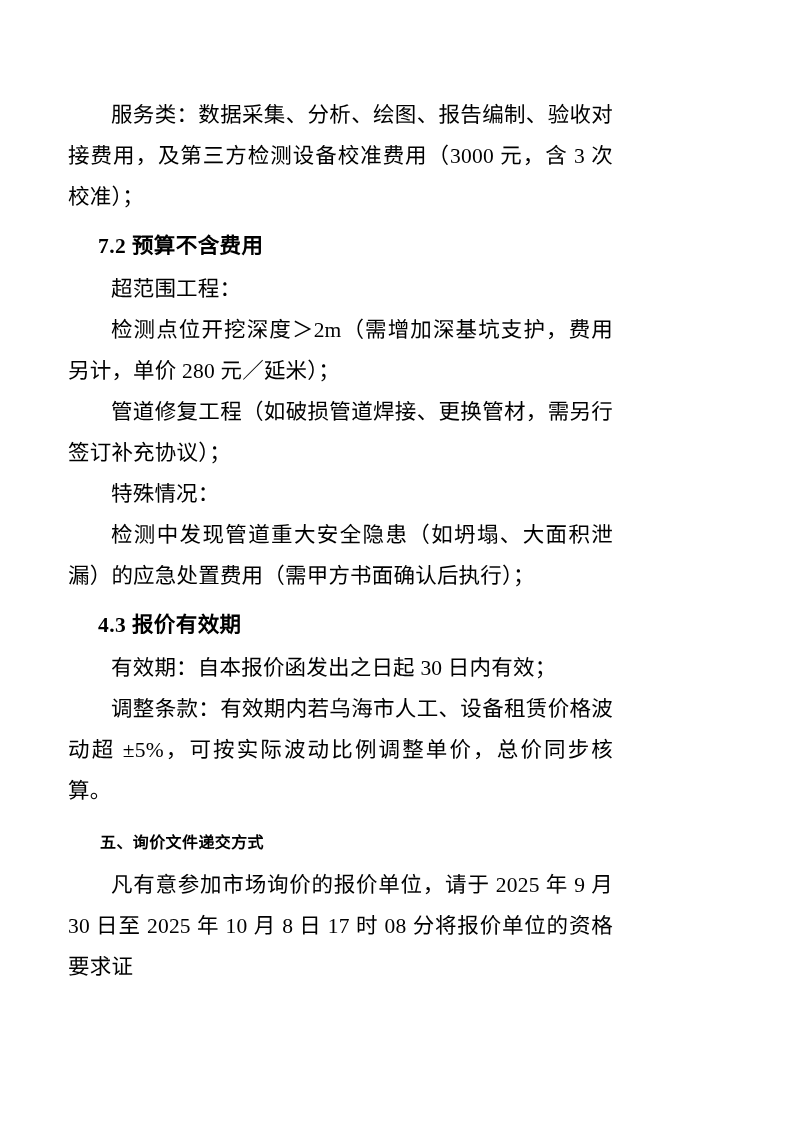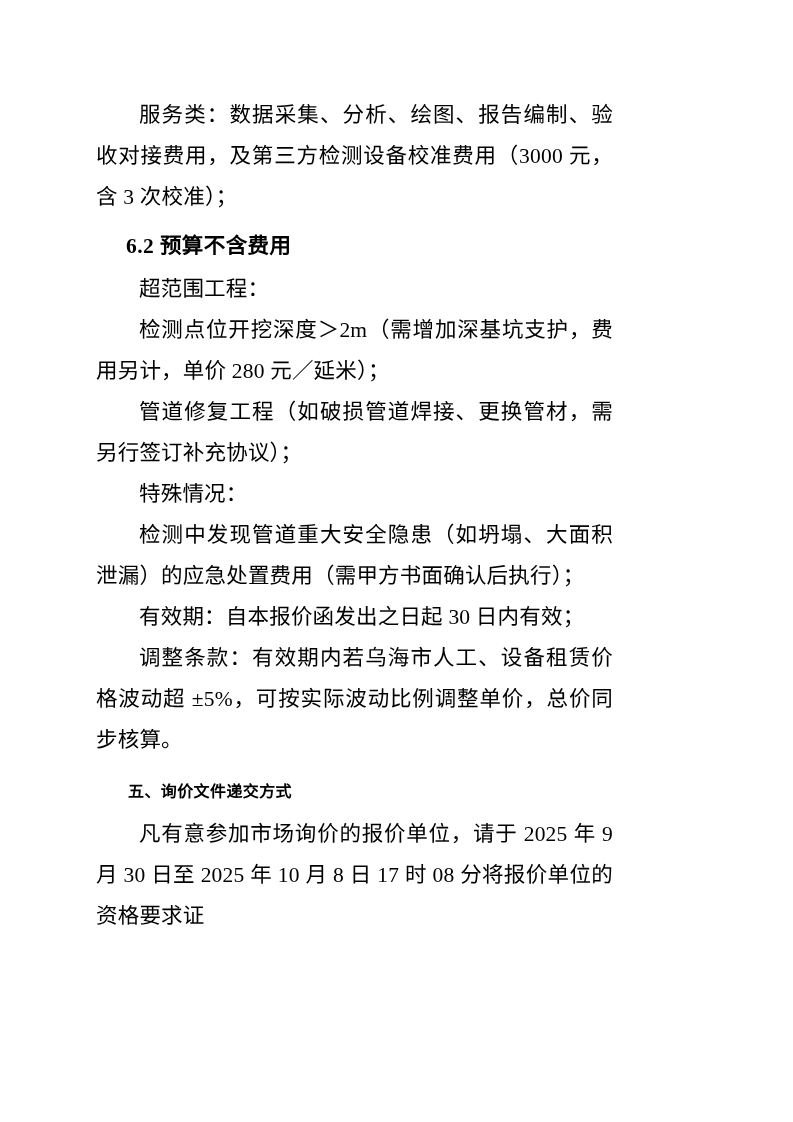--- a/index.html
+++ b/index.html
@@ -13,21 +13,21 @@
     height: 1122px;
     font-family: "Liberation Serif", "DejaVu Serif", serif;
     color: #000000;
     overflow: hidden;
   }
   .page {
     position: relative;
     width: 709px;
     height: 1122px;
     box-sizing: border-box;
-    padding: 95px 96px 60px 96px;
+    padding: 95px 96px 60px 68px;
     background: #ffffff;
   }
   .doc-body {
     font-size: 21.5px;
     line-height: 41px;
     text-align: justify;
     text-justify: inter-ideograph;
     letter-spacing: 0.2px;
   }
   p.para {
@@ -53,28 +53,29 @@
   }
 </style>
 </head>
 <body>
 
 <div class="page">
   <div class="doc-body">
 
     <p class="para">服务类：数据采集、分析、绘图、报告编制、验收对接费用，及第三方检测设备校准费用（3000 元，含 3 次校准）；</p>
 
-    <h2 class="heading">6.2 预算不含费用</h2>
+    <h2 class="heading">7.2 预算不含费用</h2>
 
     <p class="para">超范围工程：</p>
     <p class="para">检测点位开挖深度＞2m（需增加深基坑支护，费用另计，单价 280 元／延米）；</p>
     <p class="para">管道修复工程（如破损管道焊接、更换管材，需另行签订补充协议）；</p>
     <p class="para">特殊情况：</p>
     <p class="para">检测中发现管道重大安全隐患（如坍塌、大面积泄漏）的应急处置费用（需甲方书面确认后执行）；</p>
 
+    <h2 class="heading">4.3 报价有效期</h2>
 
     <p class="para">有效期：自本报价函发出之日起 30 日内有效；</p>
     <p class="para">调整条款：有效期内若乌海市人工、设备租赁价格波动超 ±5%，可按实际波动比例调整单价，总价同步核算。</p>
 
     <h2 class="heading-major">五、询价文件递交方式</h2>
 
     <p class="para">凡有意参加市场询价的报价单位，请于 2025 年 9 月 30 日至 2025 年 10 月 8 日 17 时 08 分将报价单位的资格要求证</p>
 
   </div>
 </div>

